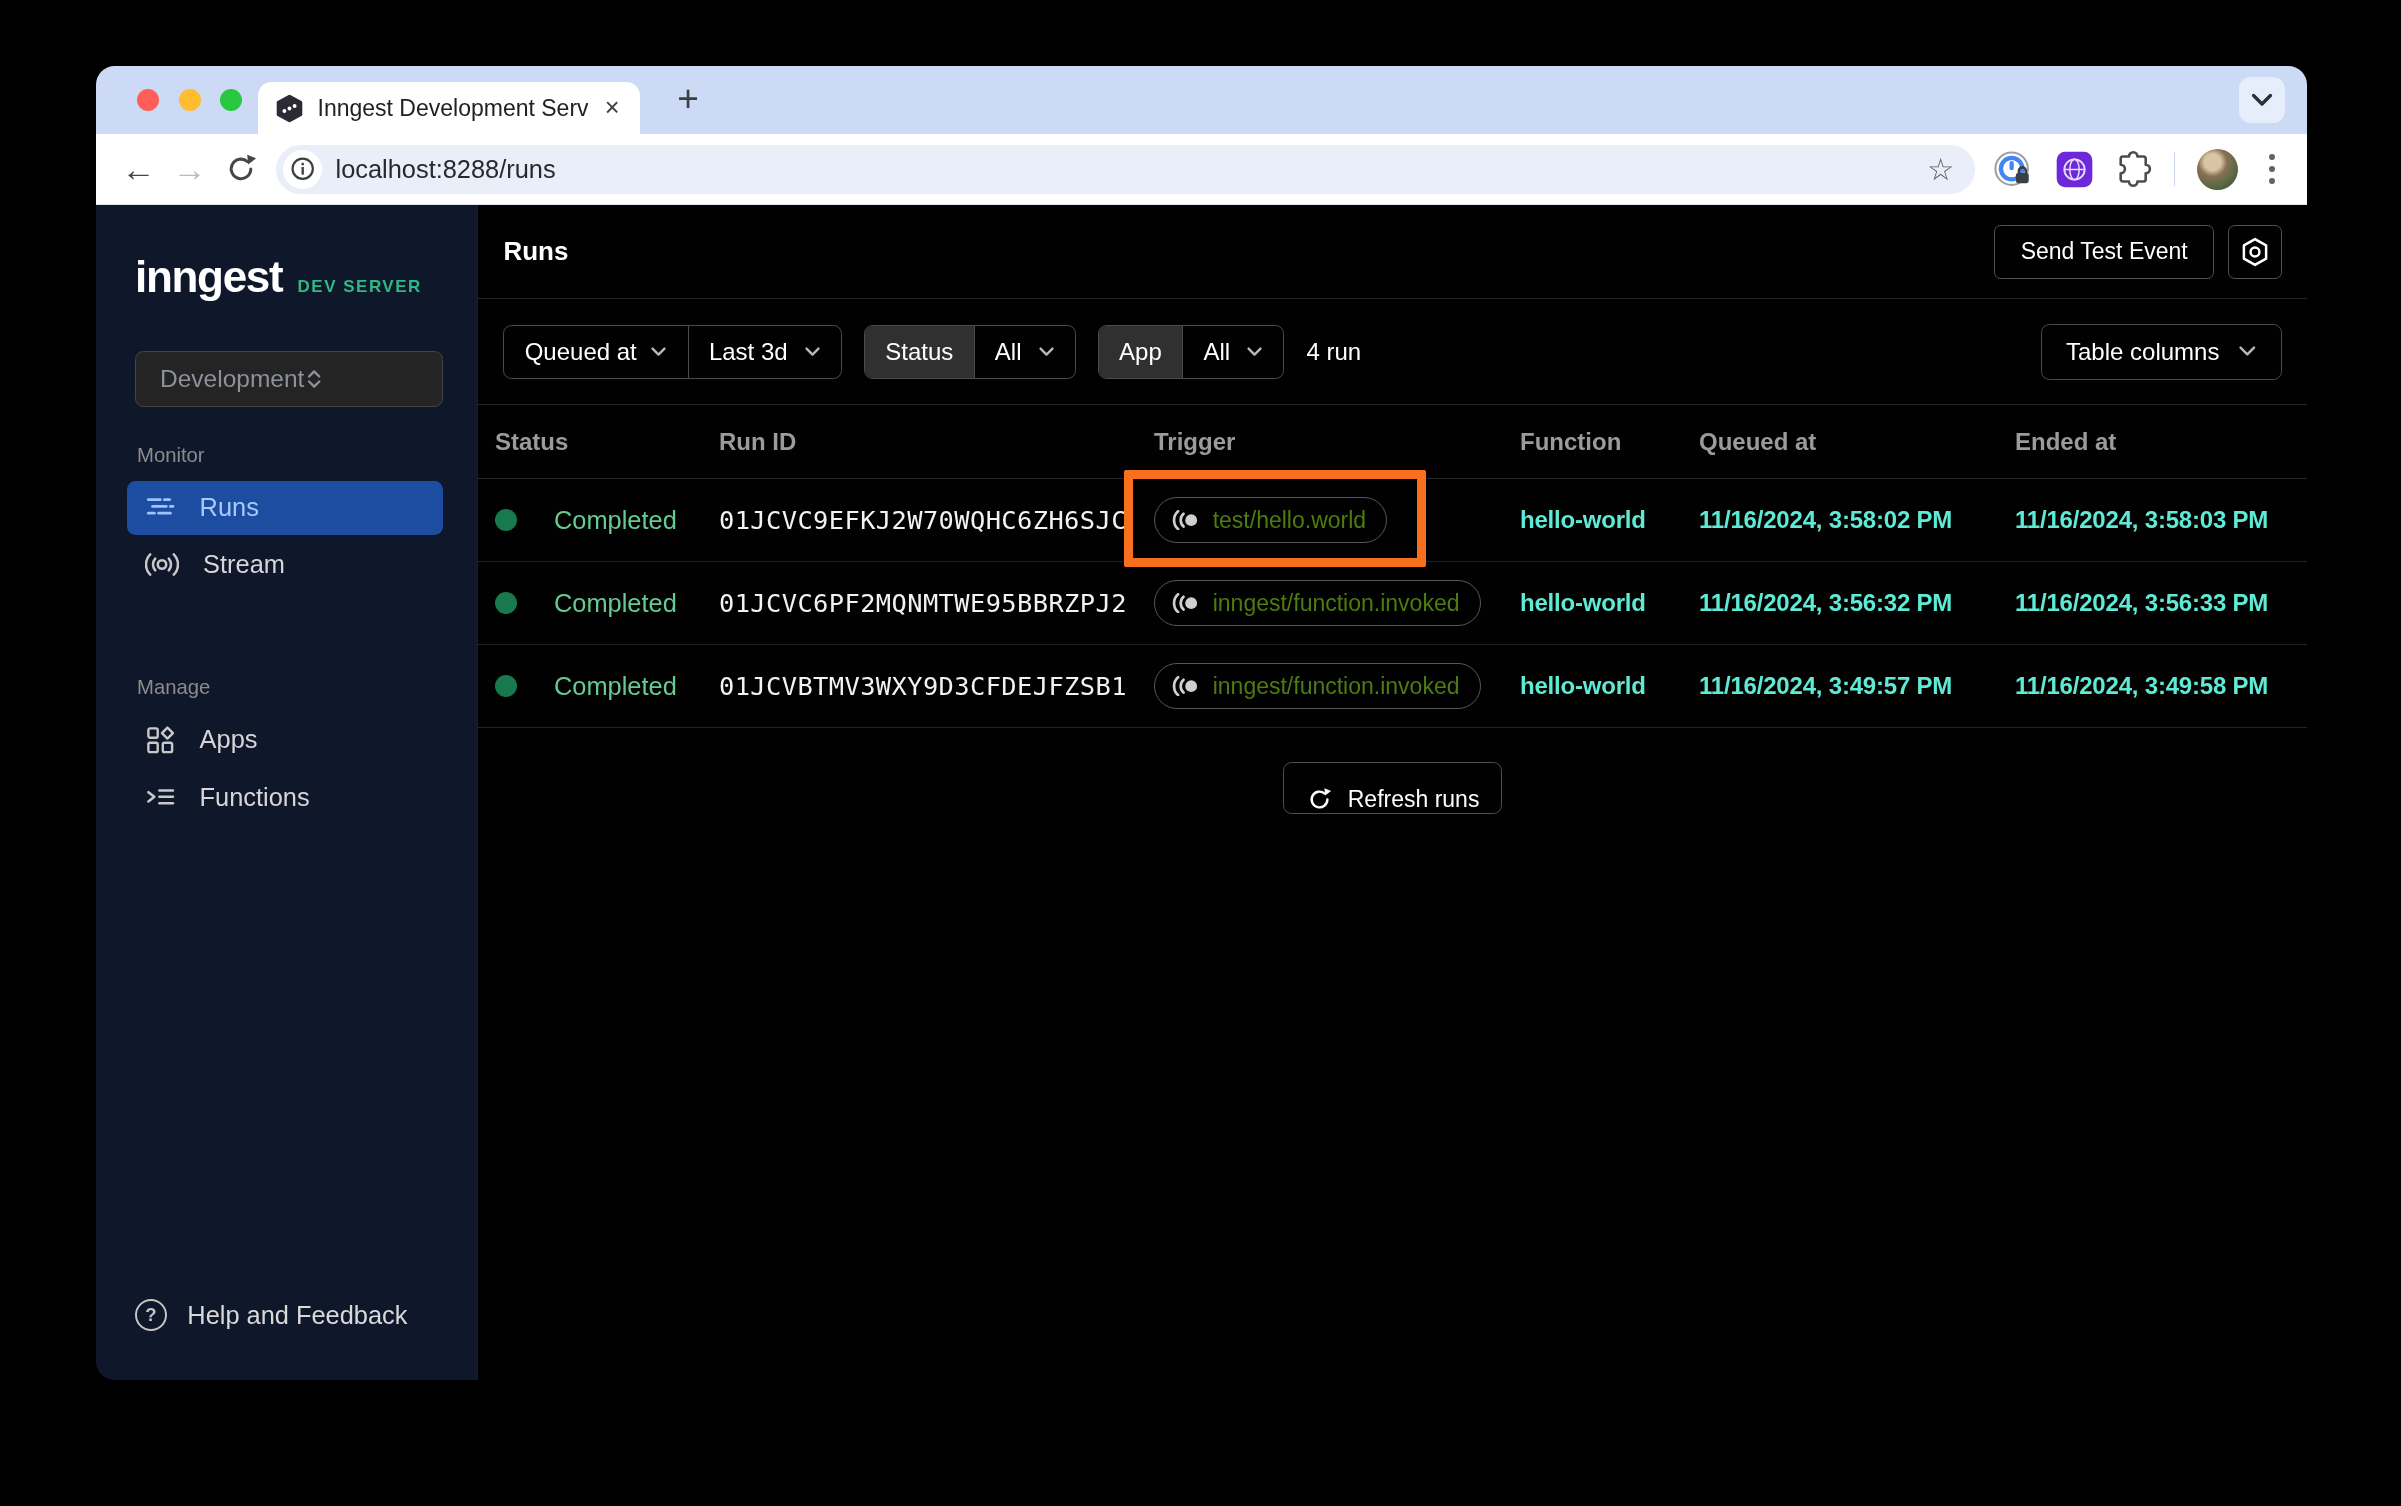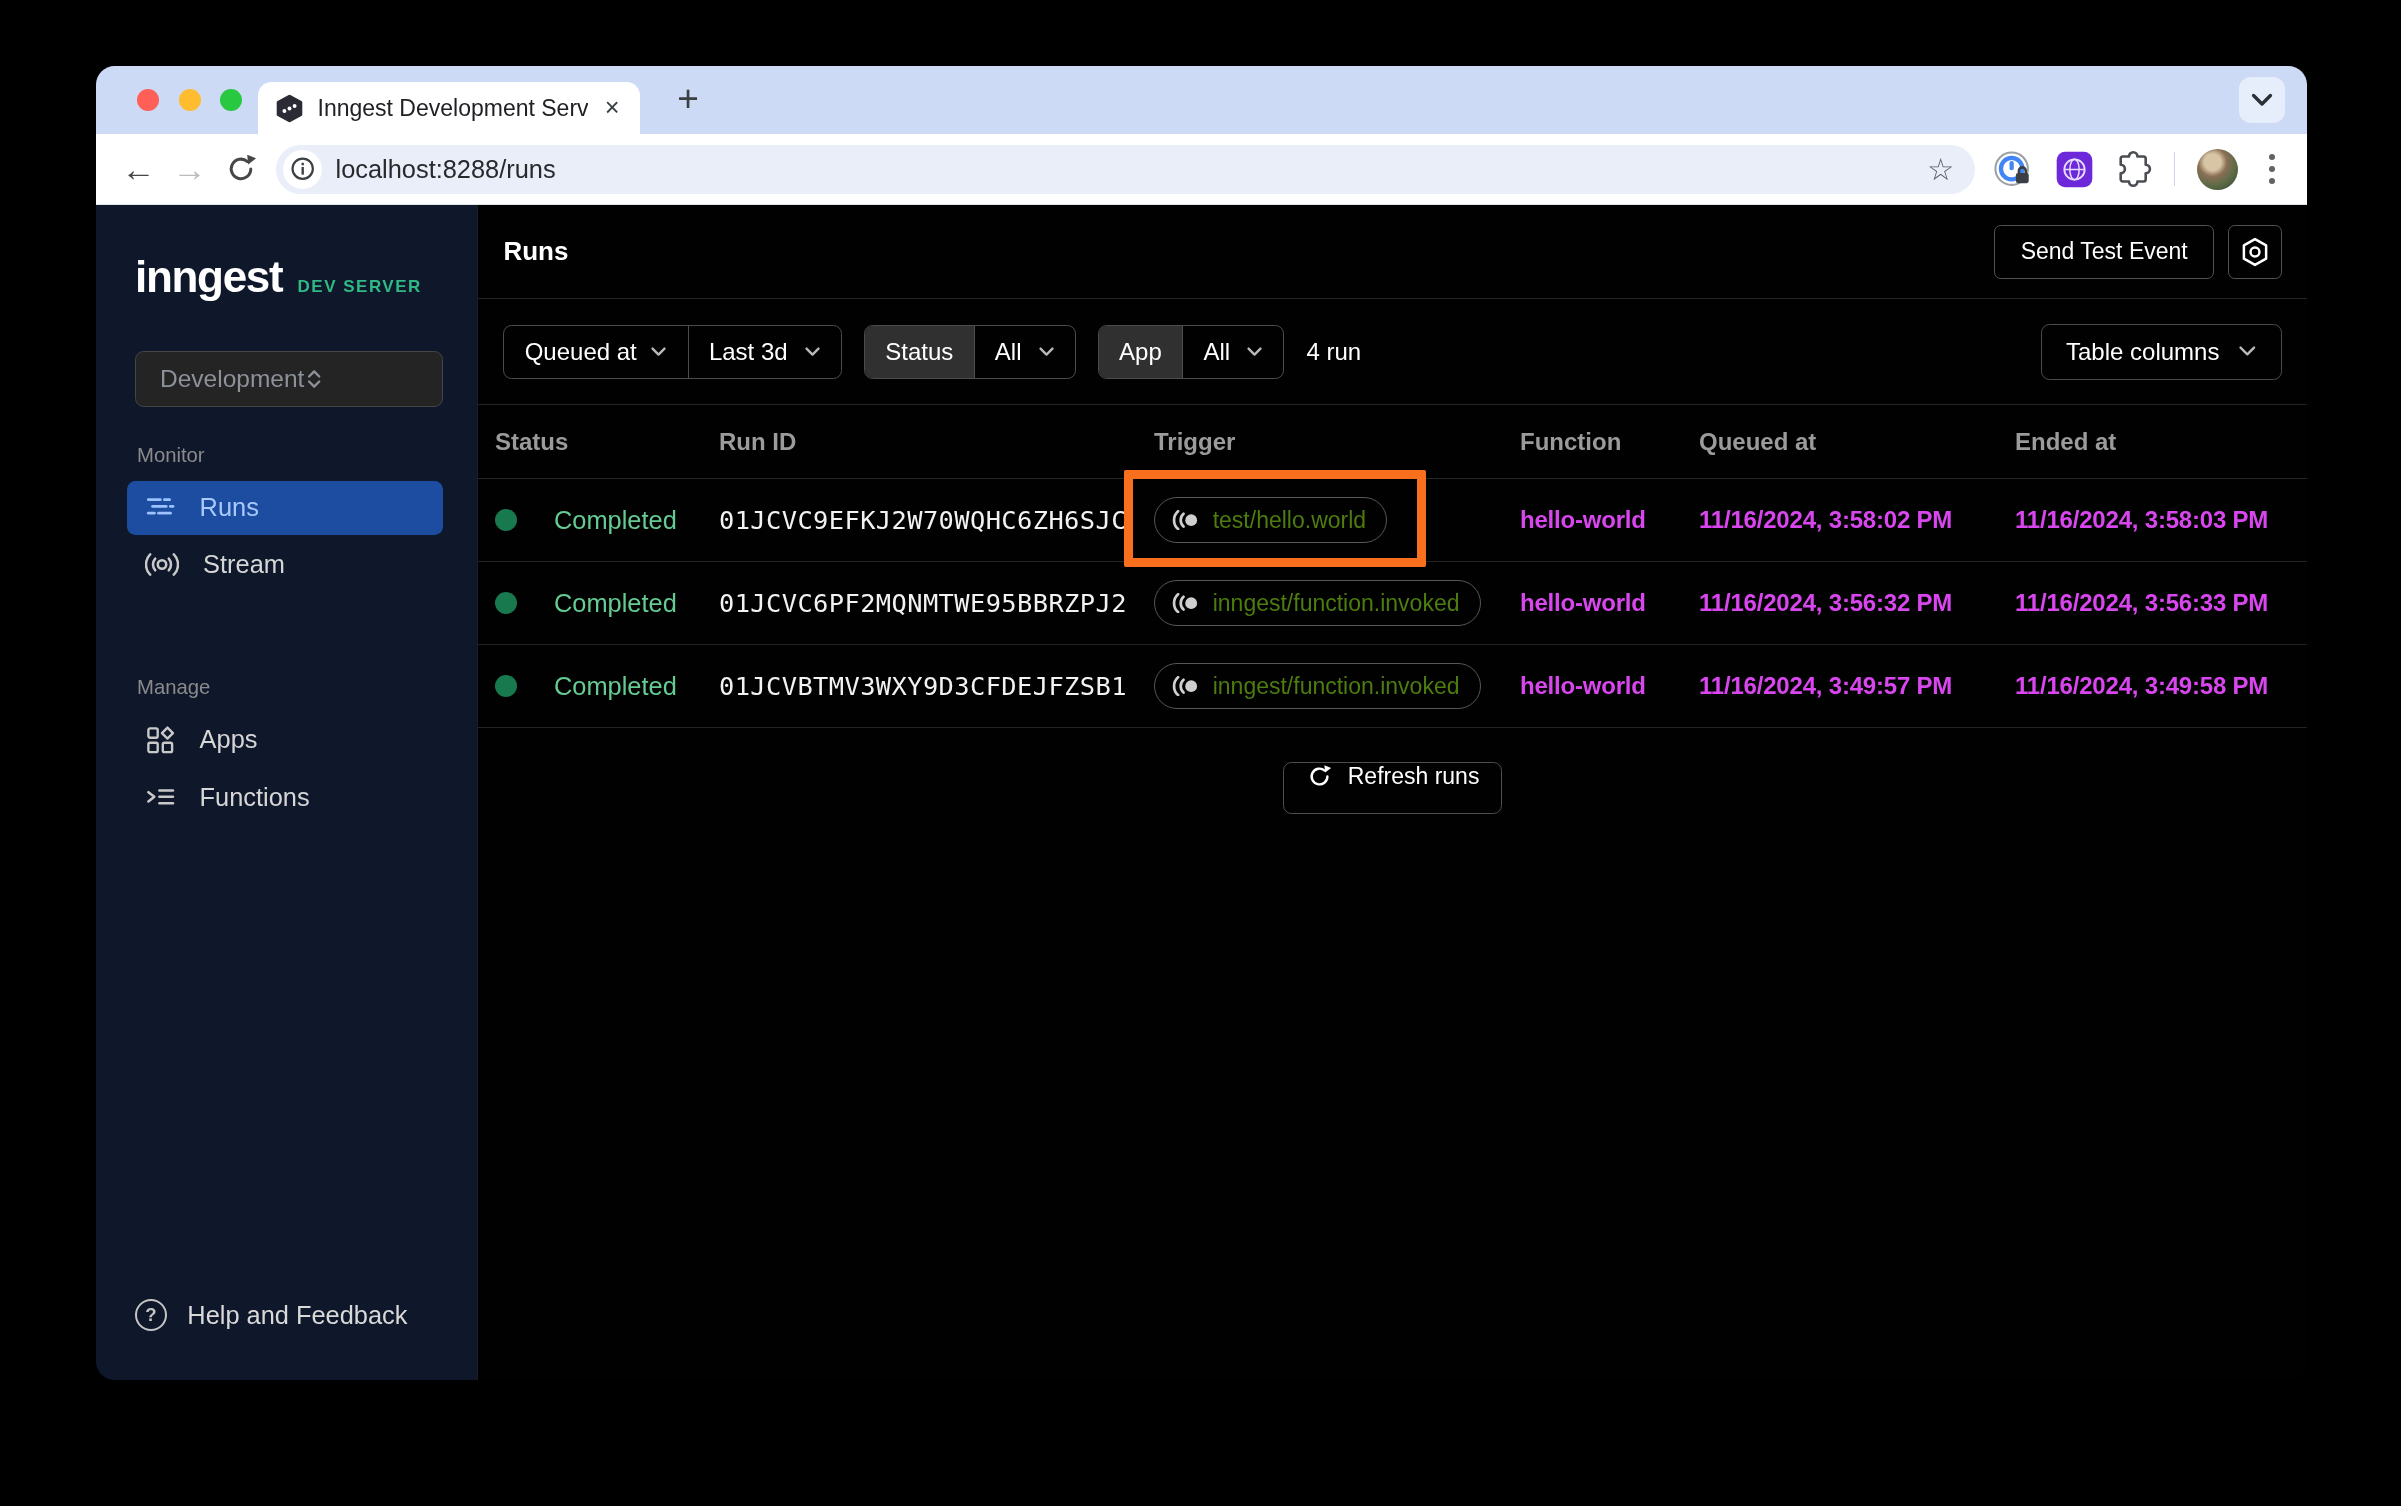--- a/index.html
+++ b/index.html
@@ -88,29 +88,29 @@
               align-items:center; gap:18.6px; padding:0 24px; font-size:24px; color:#fff; }
 
   
   .grid { display:grid; grid-template-columns:224px 435px 366px 179px 316px 1fr; align-items:center; padding-left:17px; }
   .thead { height:74px; border-bottom:1.7px solid #262626; color:#9b9b9b; font-size:24px; font-weight:600; }
   .trow { height:83px; border-bottom:1.7px solid #232323; }
   .status-cell { display:flex; align-items:center; gap:17px; }
   .status-dot { width:22px; height:22px; border-radius:50%; background:#18794e; flex:none; }
   .status-text { font-size:25.4px; color:#65cb93;margin-left:20px; }
   .runid { font-family:"DejaVu Sans Mono", monospace; font-size:25.4px; color:#f2f2f2; letter-spacing:0.4px; white-space:nowrap; }
-  .tcell { font-size:24px; font-weight:600; color:#d946ef; letter-spacing:-0.2px; white-space:nowrap; }
+  .tcell { font-size:24px; font-weight:600; color:#5eead4; letter-spacing:-0.2px; white-space:nowrap; }
   .trigger-wrap { position:relative; display:inline-flex; }
   .badge { display:inline-flex; align-items:center; gap:12px; border:1.7px solid #575757; border-radius:845px;
            padding:8.5px 20.3px 8.5px 15.2px; }
   .badge-label { font-size:23px; font-weight:500; color:#4d7c0f; white-space:nowrap; }
   .hl-frame { position:absolute; left:-30.5px; right:-39px; top:-27px; bottom:-24px; border:9.3px solid #f8701d;
               border-radius:1.7px; pointer-events:none; z-index:4; }
   .refresh-row { display:flex; justify-content:center; padding-top:34px; }
-  .refresh-btn { display:flex; align-items:flex-start; gap:15.2px; height:52px; padding:0 22px; border:1.7px solid #4f4f4f;
+  .refresh-btn { display:flex; align-items:flex-end; gap:15.2px; height:52px; padding:0 22px; border:1.7px solid #4f4f4f;
                  border-radius:8.5px; color:#fff; font-size:23px; background:transparent; }
 
   svg { display:block; }
 </style>
 </head>
 <body>
 
 <div class="canvas">
   <div class="window">
 

